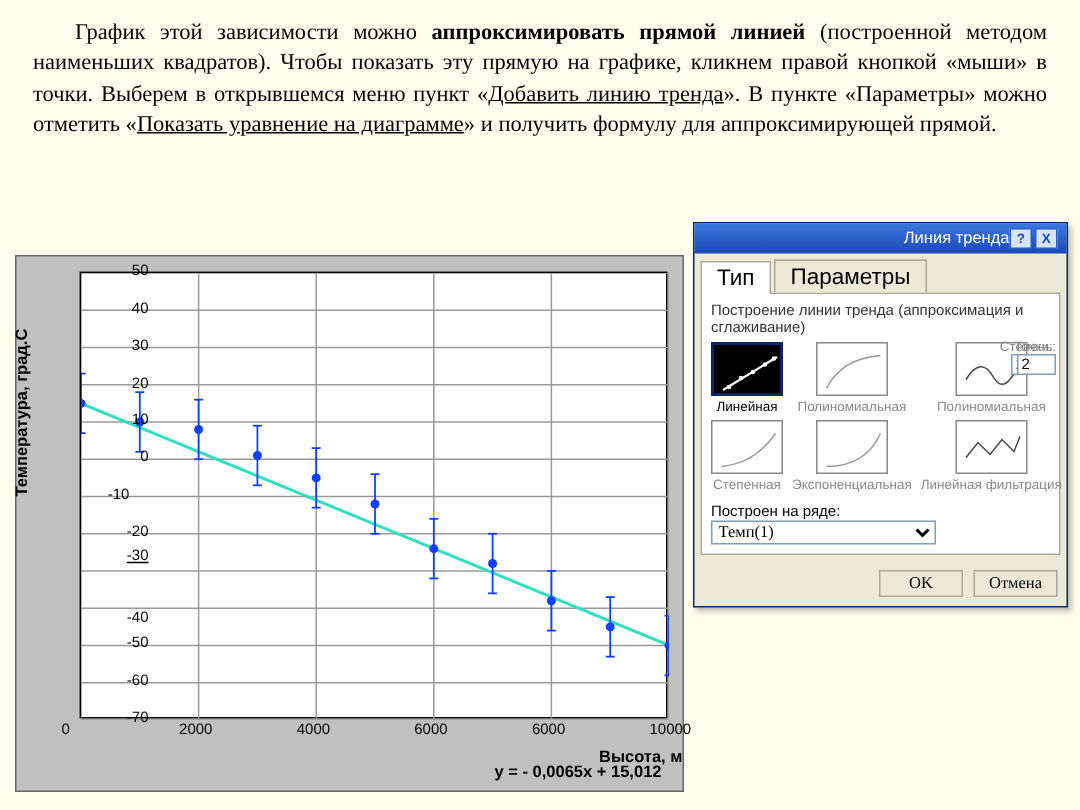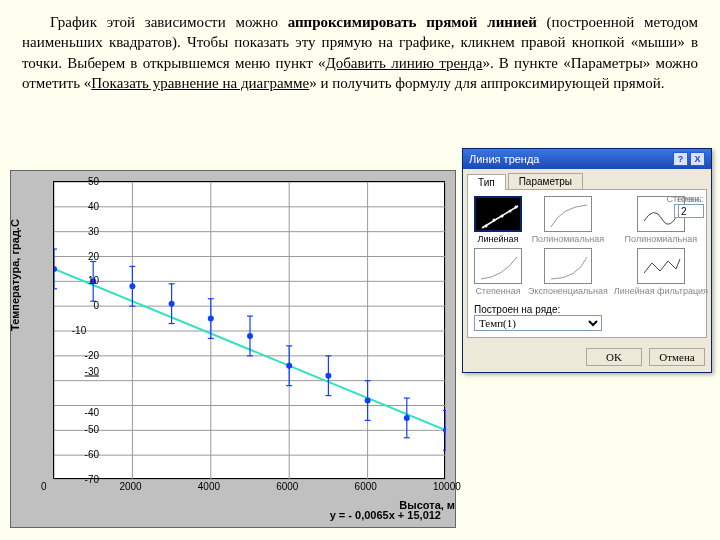--- a/index.html
+++ b/index.html
@@ -75,31 +75,31 @@
     width: 250px;
     font: 11px Tahoma, Arial, sans-serif;
     background: #ece9d8;
     border: 1px solid #0a246a;
     box-shadow: 2px 2px 4px rgba(0,0,0,0.3);
   }
   .titlebar {
     background: linear-gradient(#3b77e0,#1b49b5);
     color: #fff;
     padding: 3px 6px;
-    display:flex; align-items:center; justify-content:space-between;
+    display:flex; align-items:center; justify-content:flex-end;
   }
   .titlebar-btns { display:flex; gap:2px; }
   .tb-btn { width:15px; height:14px; background:#d6e4ff; border:1px solid #2a5bd7; font:bold 9px/12px Arial; text-align:center; color:#1b49b5; }
   .tabs { display:flex; padding: 4px 4px 0 4px; gap:2px; }
   .tab {
     padding: 2px 10px;
     background:#ece9d8;
     border:1px solid #aca899;
     border-bottom:none;
-    font-size:10px;
+    font-size:15px;
   }
   .tab.active { background:#fff; position:relative; top:1px; }
   .panel {
     margin: 0 4px 4px 4px;
     background:#fff;
     border:1px solid #aca899;
     padding: 6px;
   }
   .group-title { font-size:10px; color:#333; margin-bottom:4px; }
   .thumb-row { display:grid; grid-template-columns: repeat(3, 1fr); gap:4px 6px; }
@@ -116,21 +116,21 @@
   .thumb .lbl { white-space:nowrap; overflow:hidden; }
   .mini-input {
     width:26px; height:14px; border:1px solid #7f9db9; background:#fff;
     font:10px Arial; padding:0 2px; margin-left:4px;
   }
   .side-ctrl { position:absolute; font-size:9px; color:#888; }
   .row2 { position:relative; }
 
   .series-block { margin-top:8px; font-size:10px; }
   .series-block select {
-    width: 128px; font:11px Tahoma; border:1px solid #7f9db9; background:#fff;
+    width: 150px; font:11px Tahoma; border:1px solid #7f9db9; background:#fff;
   }
   .btns { text-align:right; padding: 6px; }
   .btn {
     display:inline-block; min-width:56px; padding:2px 8px;
     background:#ece9d8; border:1px solid #aca899;
     font:11px Tahoma; text-align:center; margin-left:4px;
   }
 </style>
 </head>
 <body>
@@ -244,20 +244,21 @@
     <span class="titlebar-btns">
       <span class="tb-btn">?</span>
       <span class="tb-btn">X</span>
     </span>
   </div>
   <div class="tabs">
     <div class="tab active">Тип</div>
     <div class="tab">Параметры</div>
   </div>
   <div class="panel">
+    <div class="group-title">Построение линии тренда (аппроксимация и сглаживание)</div>
 
     <div class="thumb-row row2">
       <div class="thumb sel black">
         <div class="box">
             <svg class="spark">
               <line x1="2" y1="26" x2="38" y2="4" stroke="#fff" stroke-width="1.5"></line>
               <circle cx="6" cy="24" r="1.5" fill="#fff"></circle>
               <circle cx="14" cy="18" r="1.5" fill="#fff"></circle>
               <circle cx="22" cy="14" r="1.5" fill="#fff"></circle>
               <circle cx="30" cy="9" r="1.5" fill="#fff"></circle>

